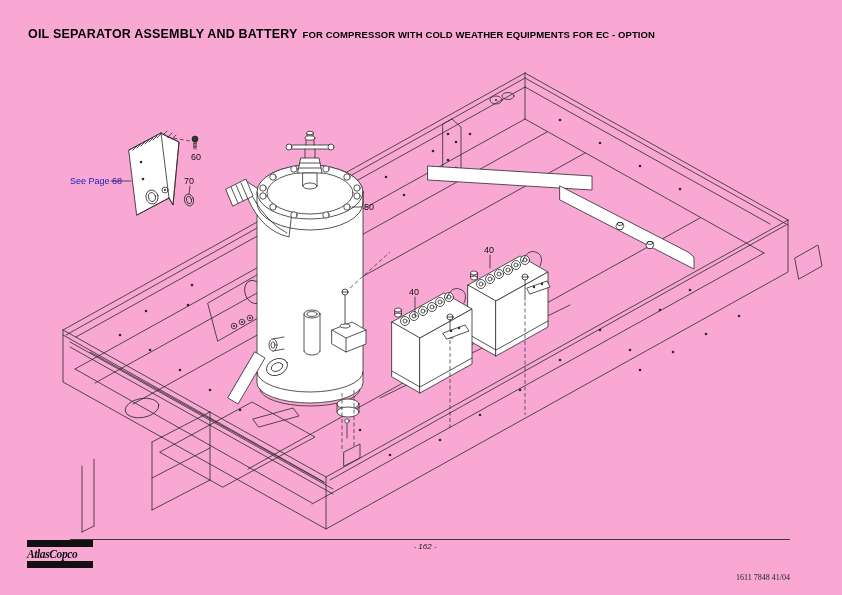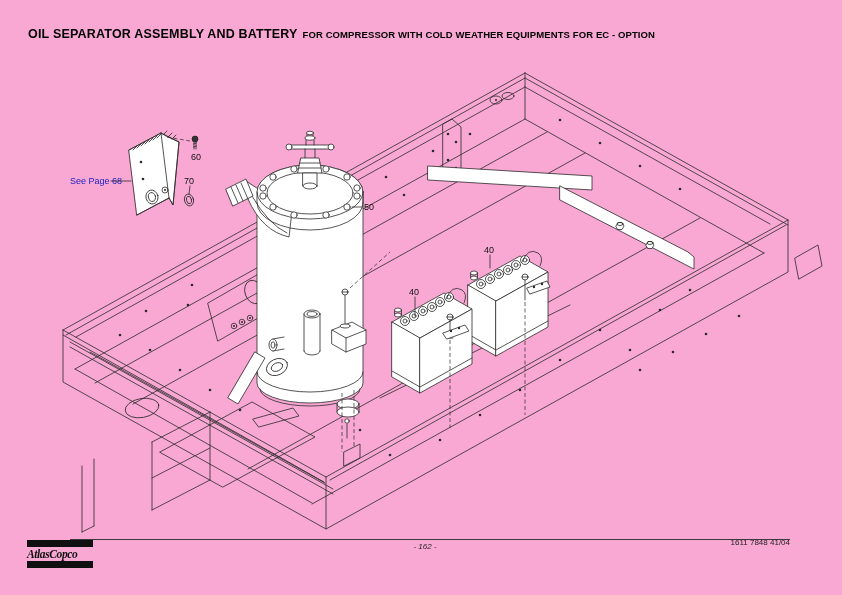--- a/index.html
+++ b/index.html
@@ -15,21 +15,21 @@
   .dash{stroke:#2a2a2a;stroke-width:.7;fill:none;stroke-dasharray:4 2.5;}
   svg text{font-family:"Liberation Sans",sans-serif;font-size:9px;fill:#111;}
   text.link{fill:#2121bf;}
   .rule{position:absolute;left:70px;top:539px;width:720px;border-top:1px solid #3a3a3a;}
   .logo{position:absolute;left:27px;top:540px;width:66px;}
   .logo .bar{height:7px;background:#101010;}
   .logo .brand{font-family:"Liberation Serif",serif;font-style:italic;font-weight:bold;
                font-size:11.5px;line-height:14px;letter-spacing:-.4px;color:#101010;text-align:left;}
   .pgnum{position:absolute;left:8px;right:0;top:542px;text-align:center;
          font-size:8px;font-style:italic;color:#222;}
-  .docnum{position:absolute;right:52px;top:538px;font-size:8px;color:#222;}
+  .docnum{position:absolute;right:52px;top:573px;font-size:8px;color:#222;font-family:Liberation Serif, serif;}
 </style>
 </head>
 <body>
 
 <div class="page">
 
   <div class="hdr">
     <span class="t-main">OIL SEPARATOR ASSEMBLY AND BATTERY</span><span class="t-sub">FOR COMPRESSOR WITH COLD WEATHER EQUIPMENTS FOR EC - OPTION</span>
   </div>
 

